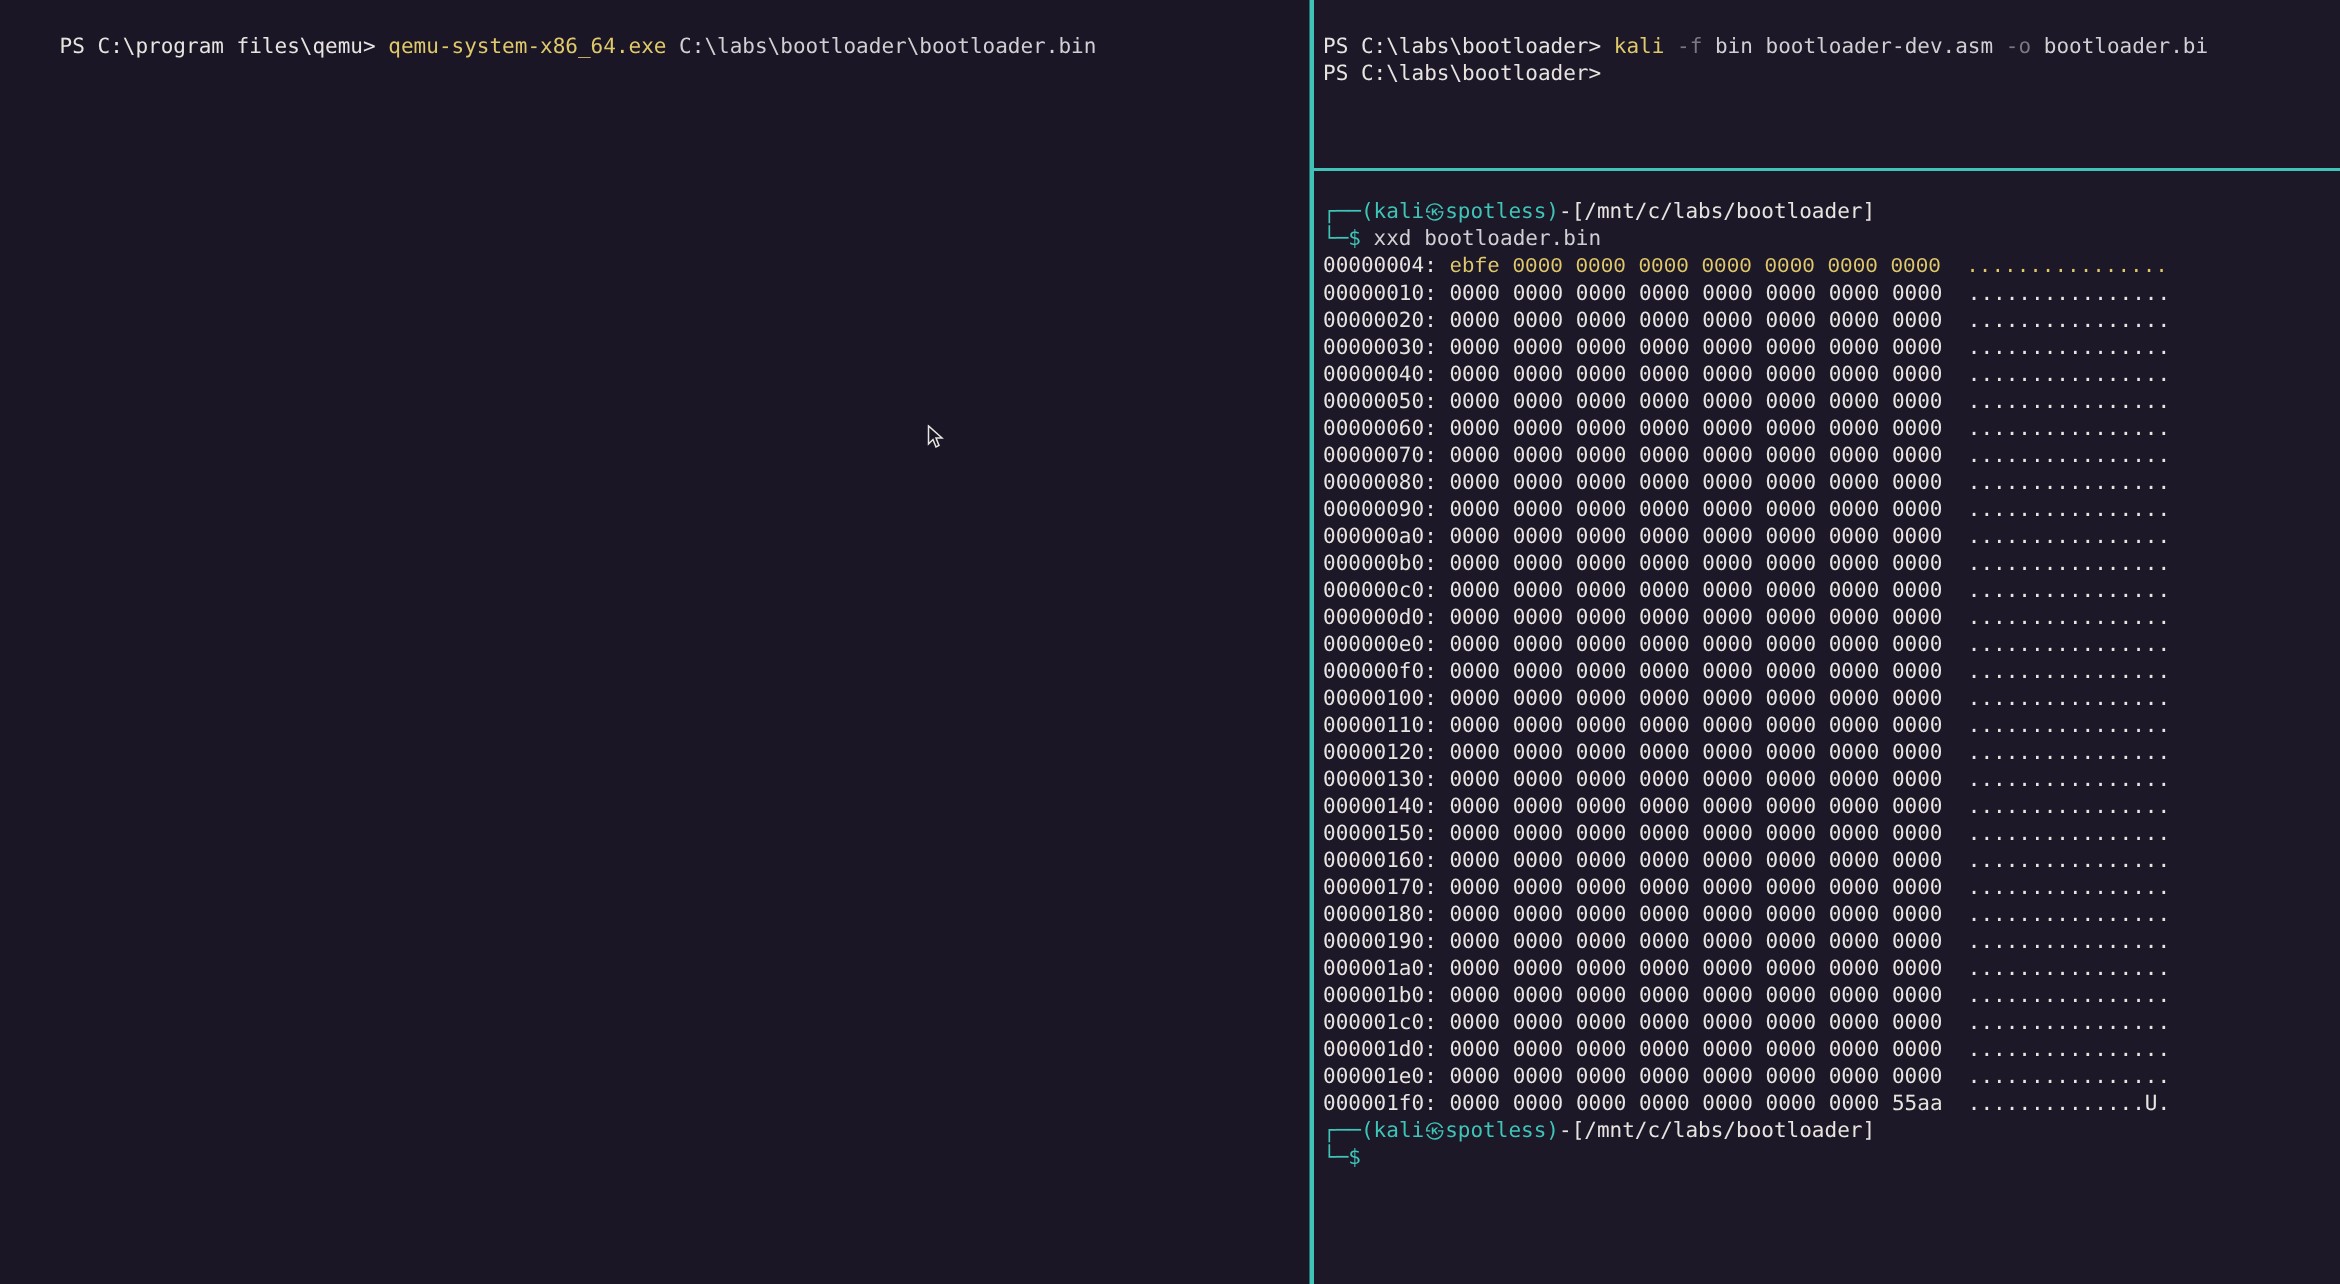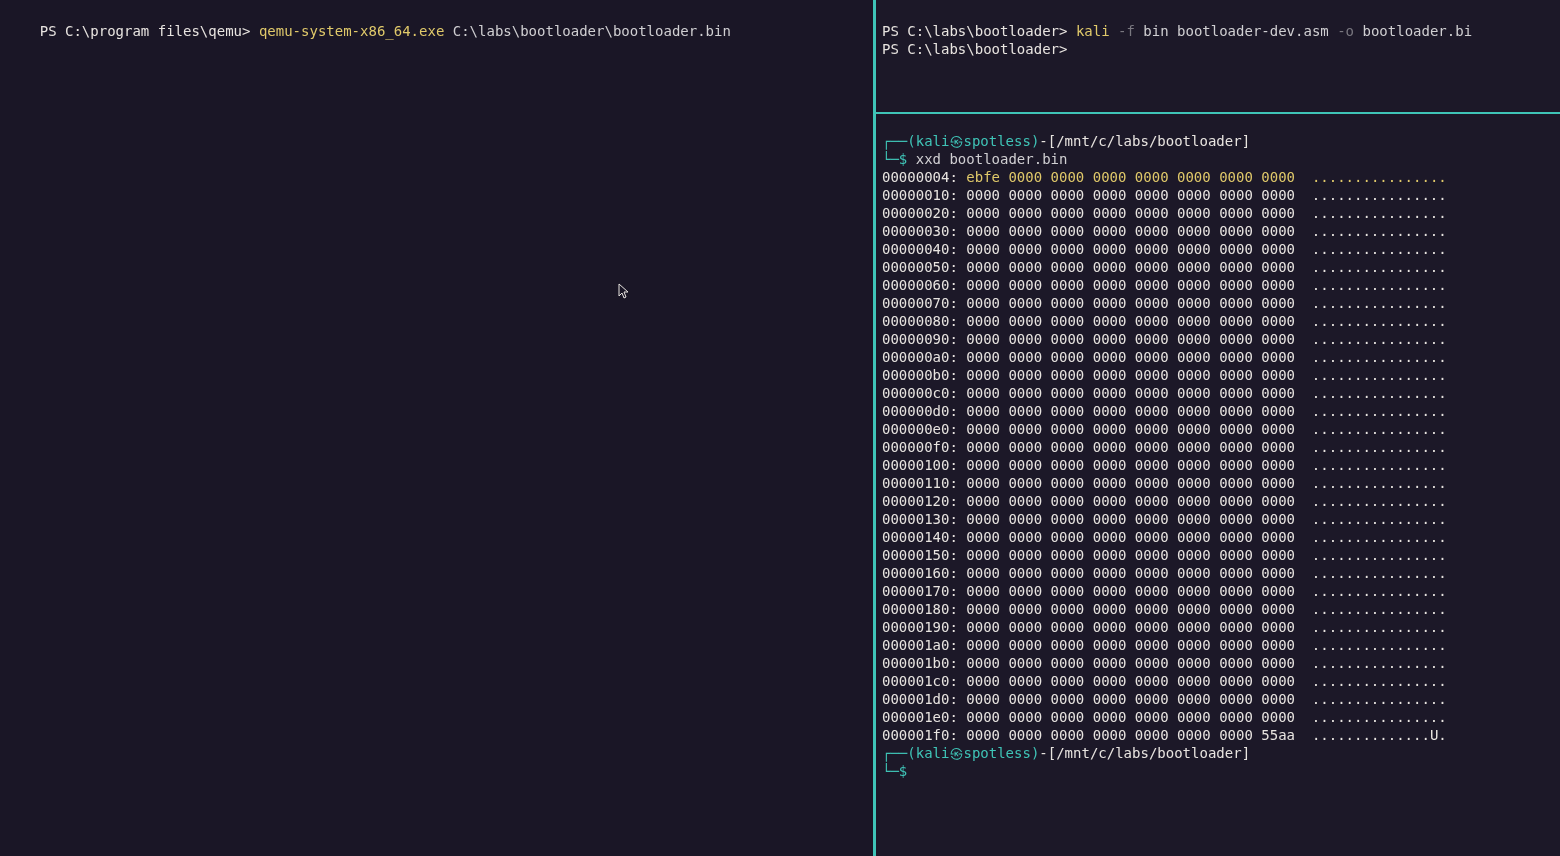--- a/index.html
+++ b/index.html
@@ -32,21 +32,21 @@
     overflow: hidden;
   }
   .prompt-ps { color: #e8e4e0; }
   .cmd-yellow { color: #e0c96a; }
   .cmd-arg { color: #d0cfd2; }
   .flag-gray { color: #7a7880; }
   .kali-open { color: #3fc4b7; }
   .kali-user { color: #3fc4b7; font-weight: normal; }
   .kali-path { color: #e8e4e0; }
   .kali-dollar { color: #3fc4b7; }
-  .hex-yellow { color: #e0c96a; }
+  .hex-yellow { color: #e0c96a; font-family: Liberation Mono, monospace; }
   .hex-line { color: #e8e4e0; }
   .divider {
     height: 2px;
     background: #3fc4b7;
     margin: 0 -6px;
     width: calc(100% + 12px);
   }
   .cursor {
     position: absolute;
     left: 618px;

